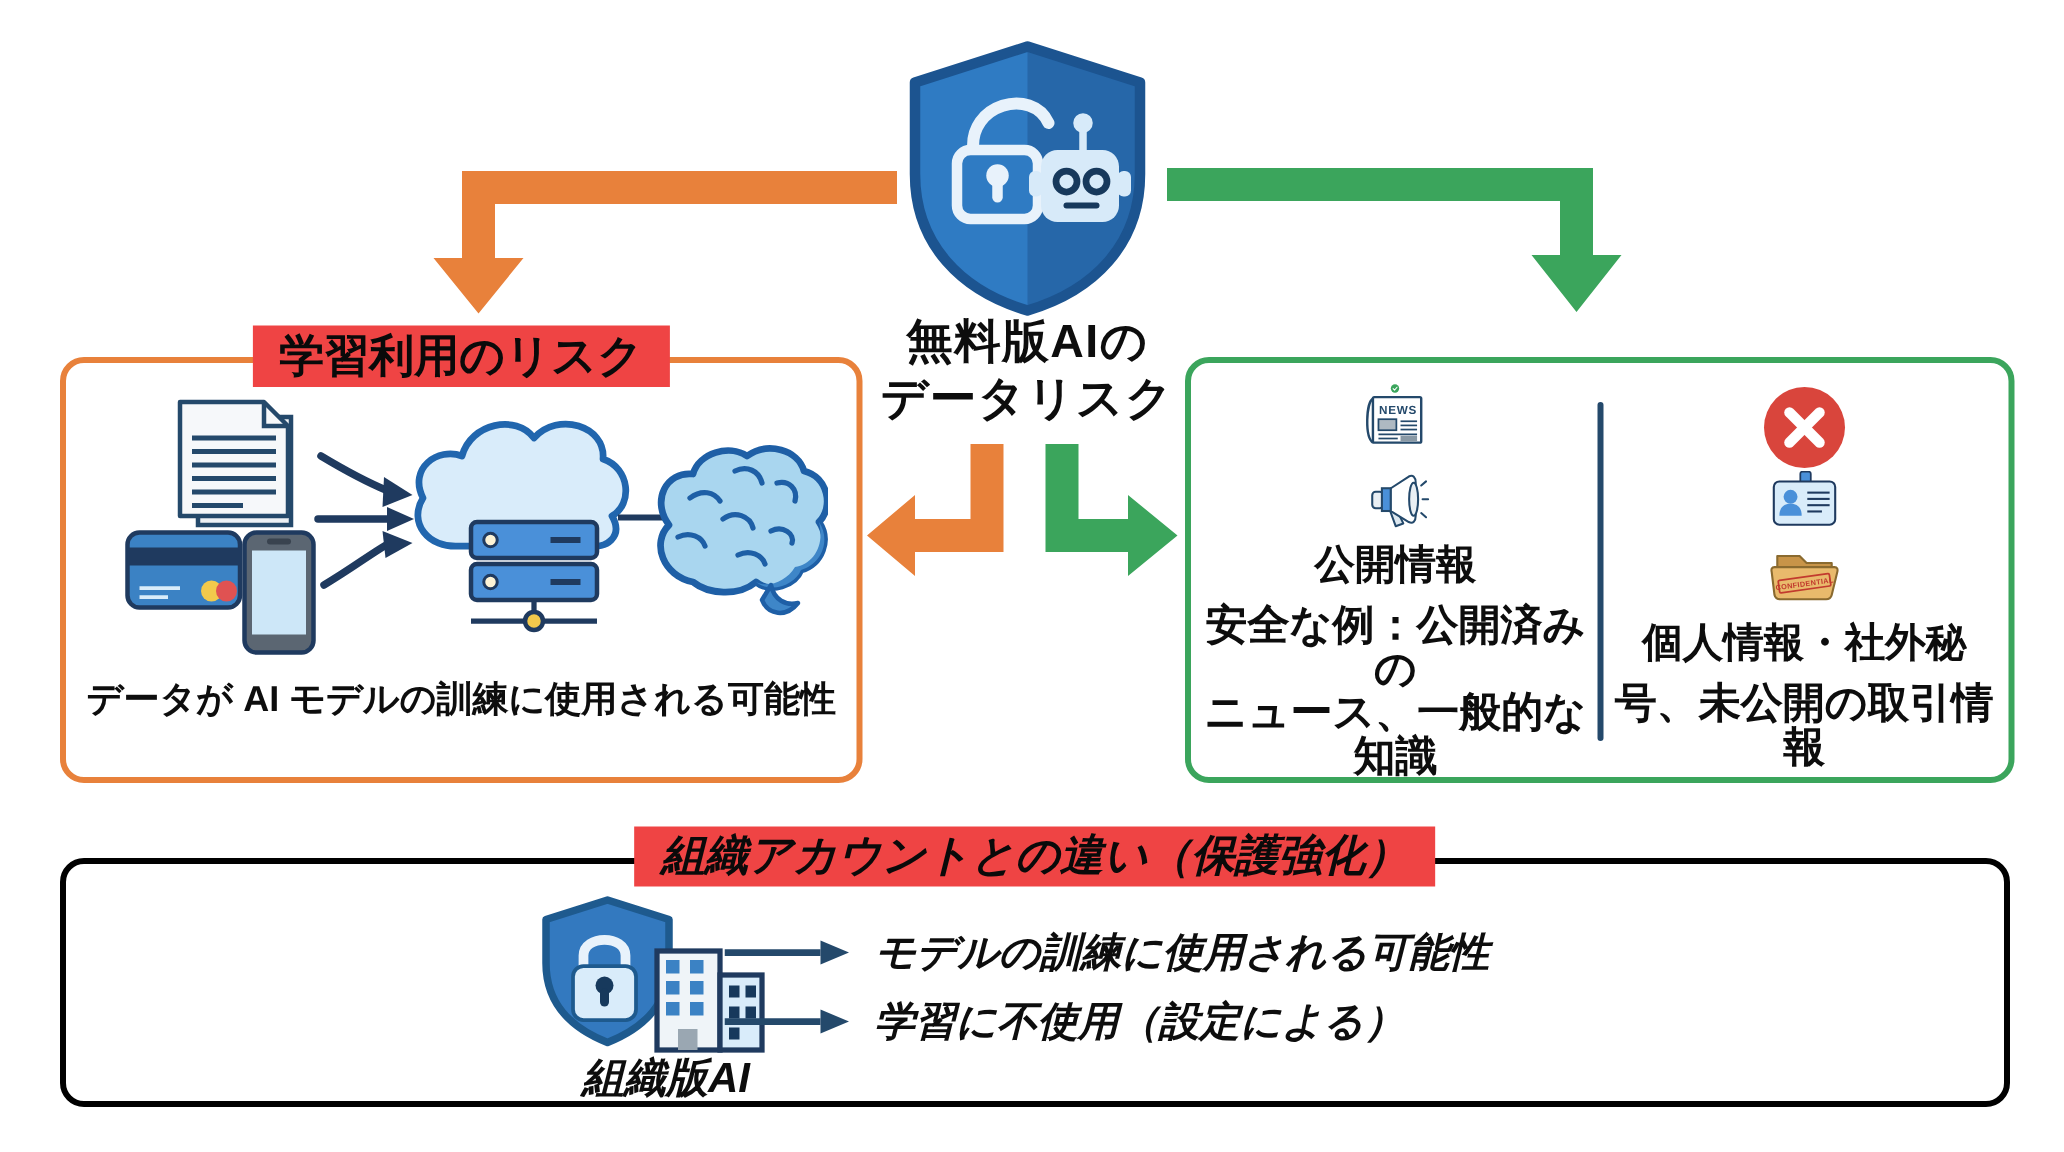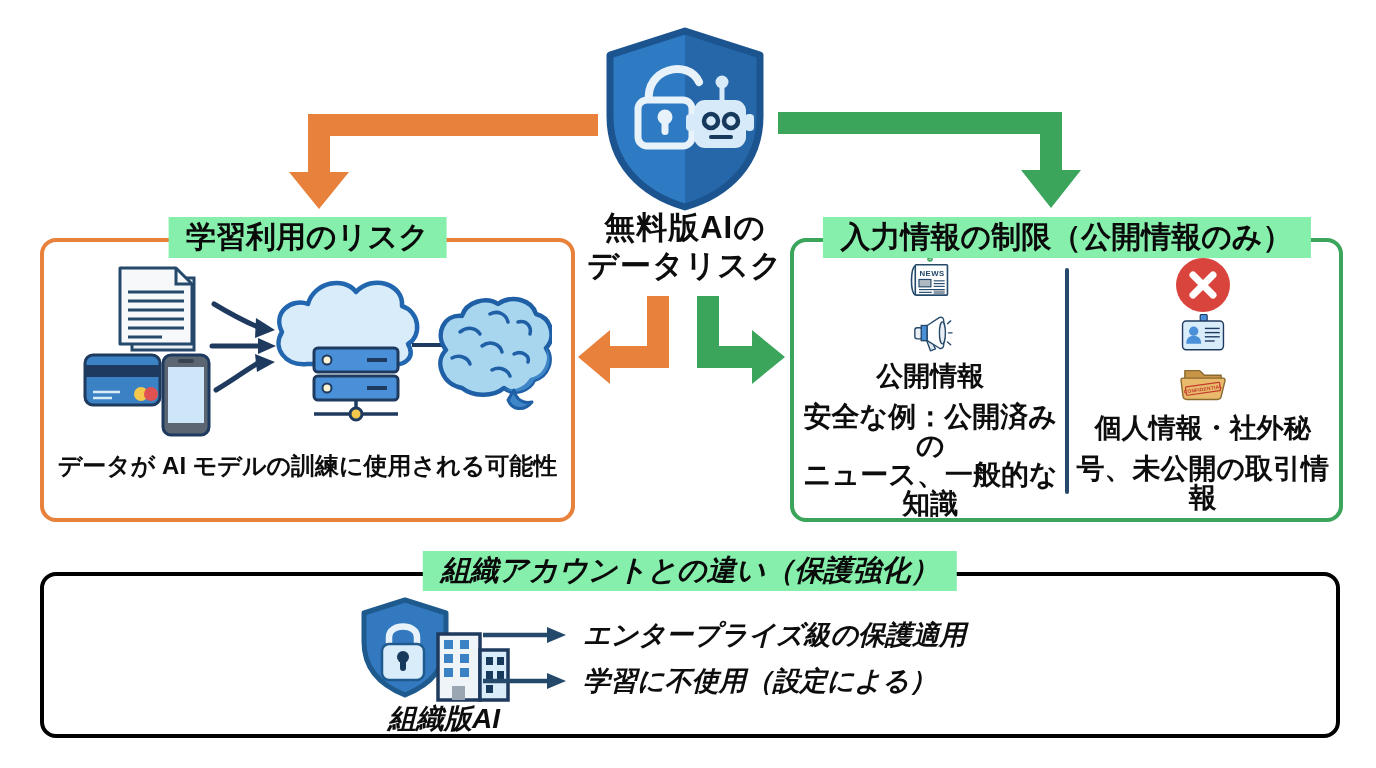--- a/index.html
+++ b/index.html
@@ -11,21 +11,21 @@
   .center-title {
     position:absolute; left:565px; top:209px; width:240px; text-align:center;
     font-size:31px; line-height:38px; font-weight:800; letter-spacing:1px;
   }
   .box { position:absolute; border-radius:16px; background:transparent; }
   .box.orange { border:4px solid #E8813B; }
   .box.green  { border:4px solid #3BA55C; }
   .box.navy   { border:4px solid #000000;font-style:italic; }
   .box-title {
     position:absolute; left:50%; transform:translateX(-50%); top:-25px;
-    background:#86efac; padding:0 18px; white-space:nowrap;
+    background:#ef4444; padding:0 18px; white-space:nowrap;
     font-weight:800; color:#0A0A0A;
   }
   .t30 { font-size:30px; } .t29 { font-size:29px; }
   .caption {
     position:absolute; left:0; width:100%; top:208px; text-align:center;
     font-size:24px; font-weight:800;
   }
   .cols { display:flex; height:100%; }
   .col { flex:1; display:flex; flex-direction:column; align-items:center; }
   .divider {
@@ -162,21 +162,20 @@
           <path d="M452,92 C460,88 468,94 466,100"></path>
           <path d="M430,108 C438,104 446,108 448,114"></path>
         </g>
       </g>
     </svg>
 
     <div class="caption">データが AI モデルの訓練に使用される可能性</div>
   </div>
 
   <div class="box green" style="left:790px; top:238px; width:545px; height:276px;">
-    <span class="box-title t30">入力情報の制限（公開情報のみ）</span>
     <div class="divider"></div>
 
     <div class="cols">
 
       <div class="col">
         <svg class="mark" width="58" height="58" viewBox="0 0 58 58">
           <circle cx="29" cy="29" r="27" fill="#3BA55C"></circle>
           <path d="M17,30 L26,39 L42,21" fill="none" stroke="#FFFFFF" stroke-width="7" stroke-linecap="round" stroke-linejoin="round"></path>
         </svg>
         <div class="icon-row">
@@ -284,21 +283,21 @@
         </g>
       </g>
     </svg>
     <div class="org-label">組織版AI</div>
 
     <div class="org-row" style="top:42px;">
       <svg width="85" height="20" viewBox="0 0 85 20">
         <line x1="0" y1="10" x2="64" y2="10" stroke="#24496B" stroke-width="4.5"></line>
         <polygon points="64,2 83,10 64,18" fill="#24496B"></polygon>
       </svg>
-      <span class="pt">エンタープライズ級の保護適用</span>
+      <span class="pt">モデルの訓練に使用される可能性</span>
     </div>
     <div class="org-row" style="top:88px;">
       <svg width="85" height="20" viewBox="0 0 85 20">
         <line x1="0" y1="10" x2="64" y2="10" stroke="#24496B" stroke-width="4.5"></line>
         <polygon points="64,2 83,10 64,18" fill="#24496B"></polygon>
       </svg>
       <span class="pt">学習に不使用（設定による）</span>
     </div>
   </div>
 

